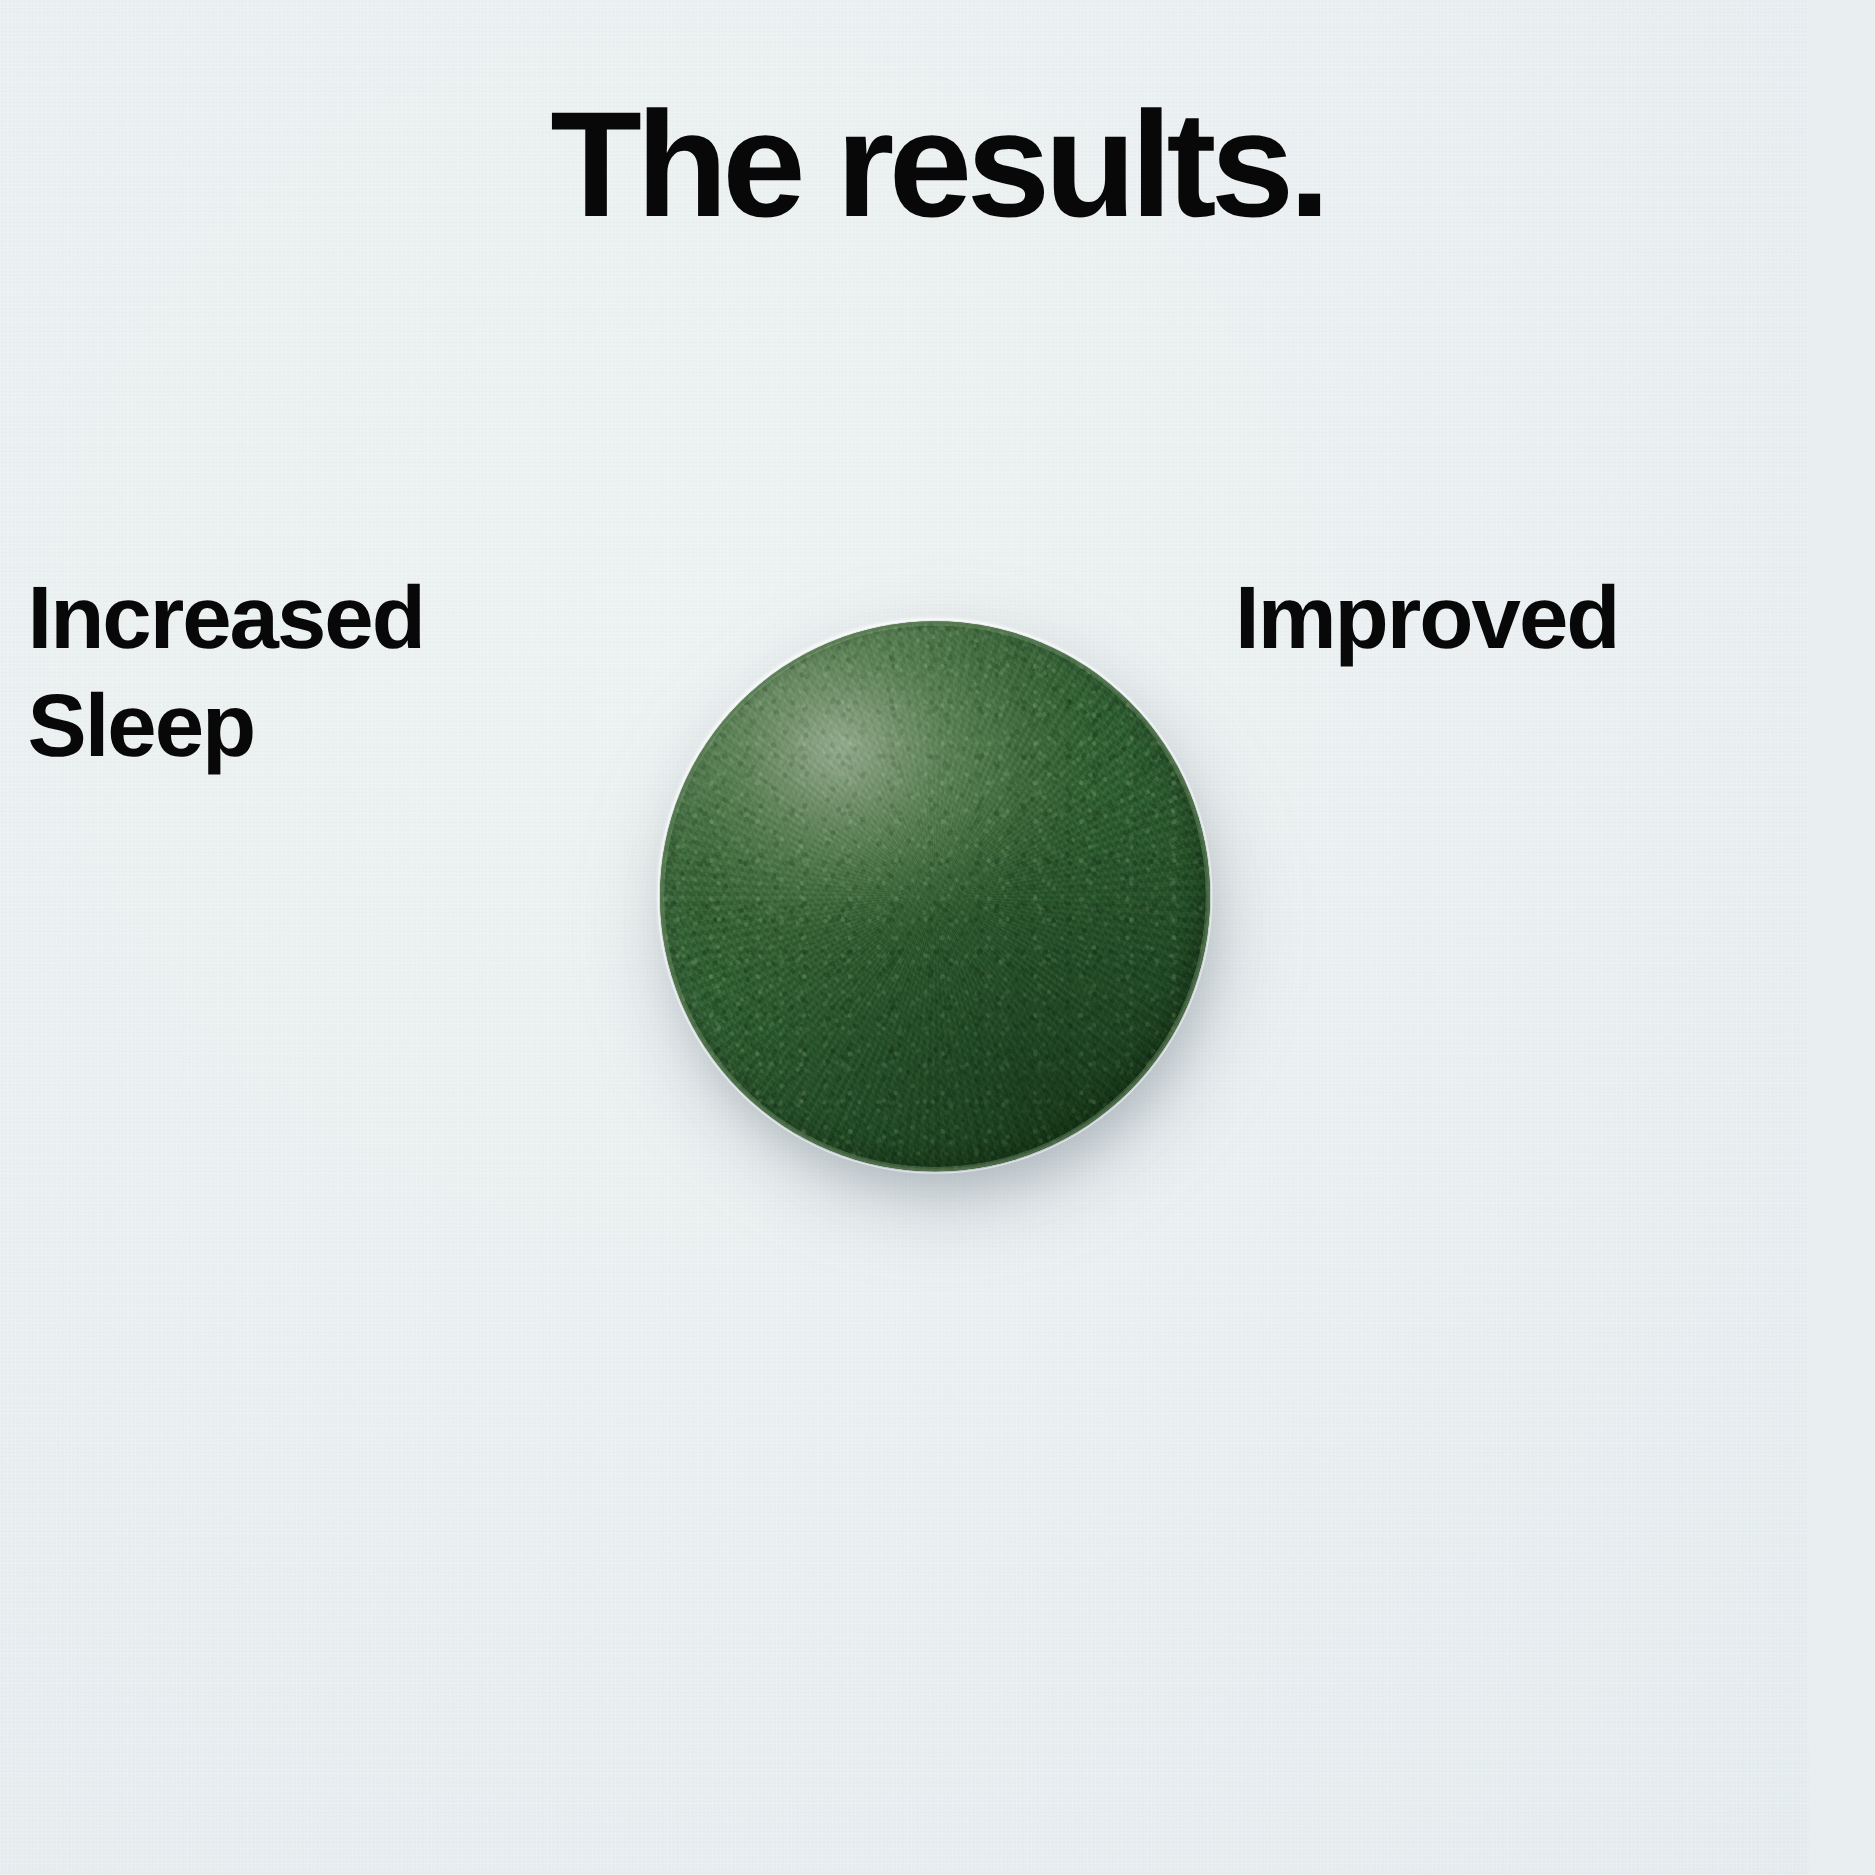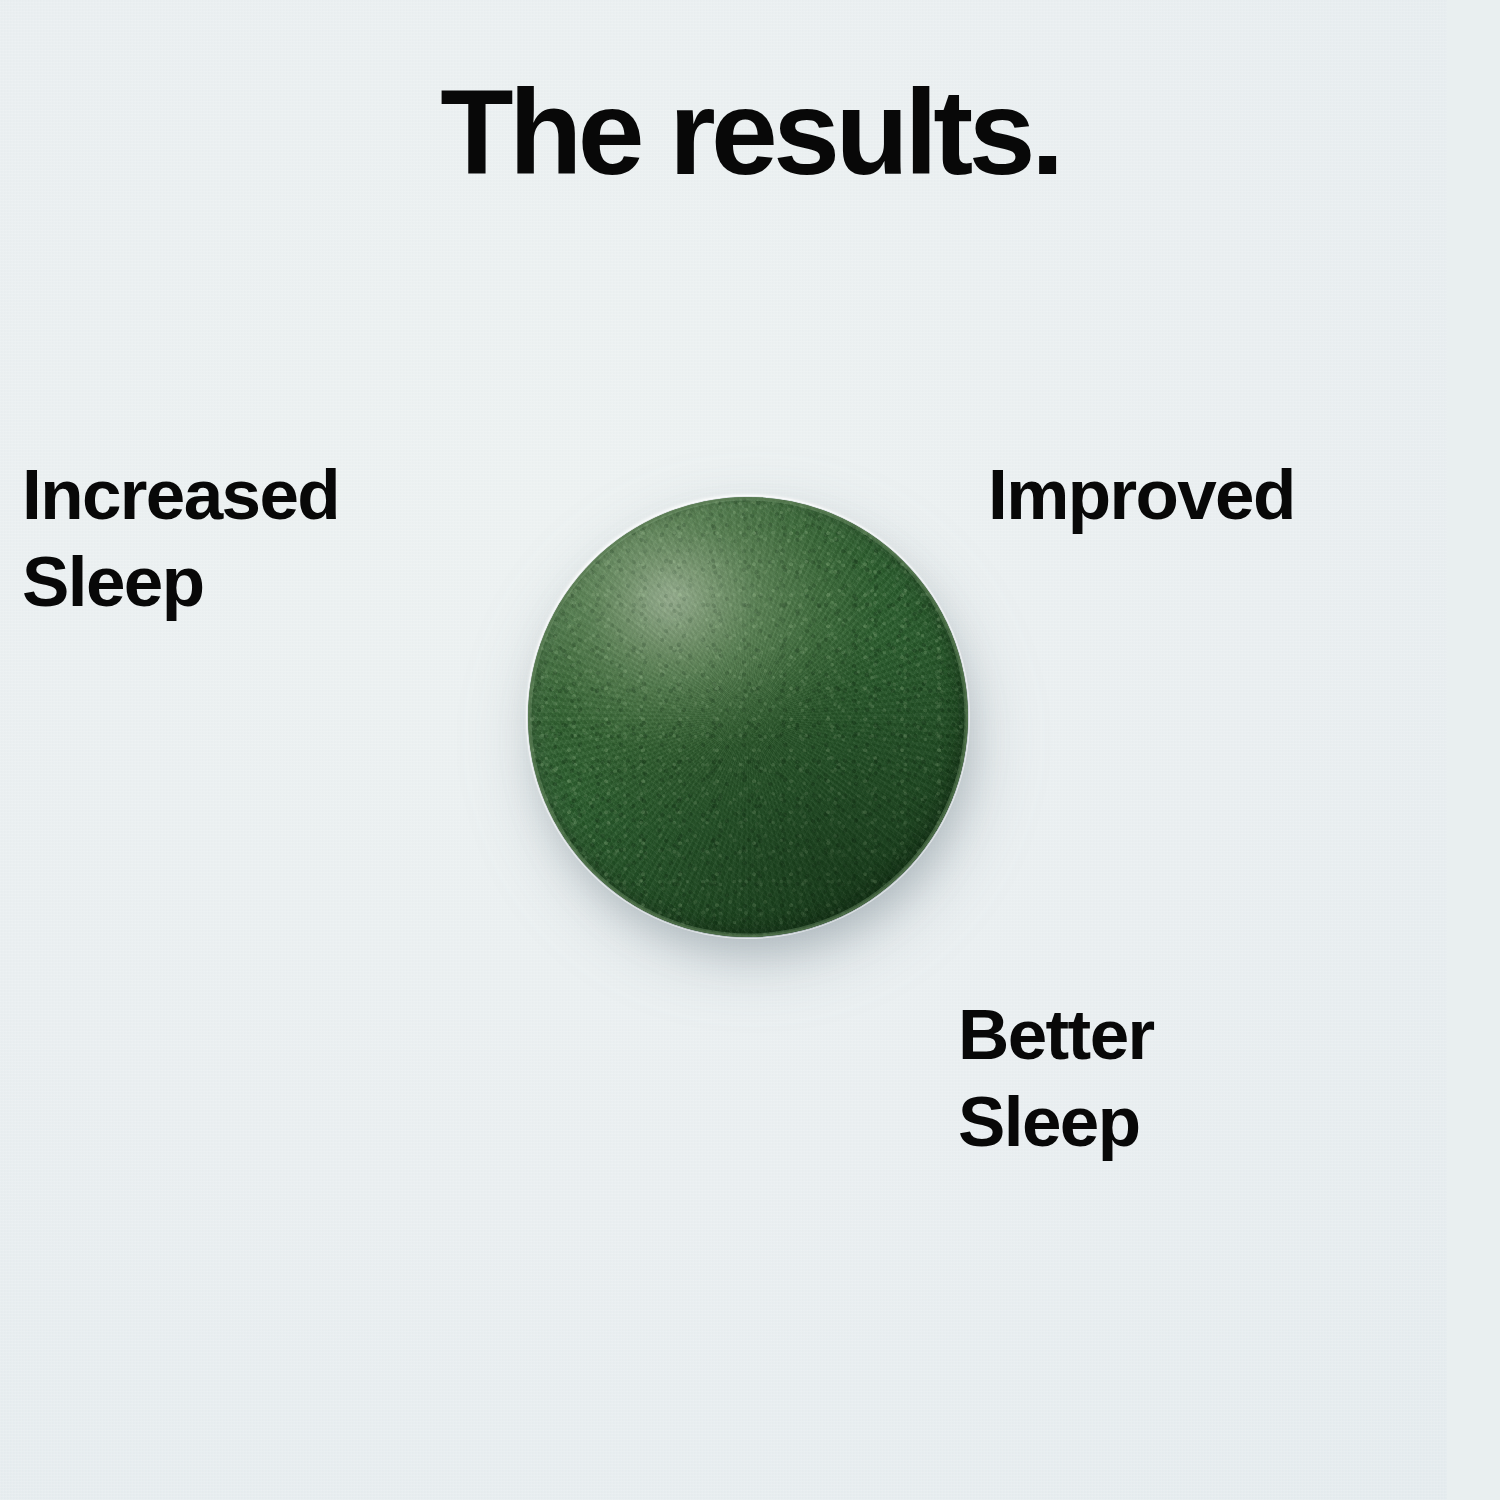--- a/index.html
+++ b/index.html
@@ -278,24 +278,20 @@
   <div class="benefit" id="benefit-0">
     <div>Increased</div>
     <div>Sleep</div>
   </div>
 
   <div class="benefit" id="benefit-1">
     <div>Improved</div>
   </div>
 
 
-  <div class="benefit" id="benefit-3">
-    <div>Better</div>
-    <div>Sleep</div>
-  </div>
 
   <div id="tablet-wrap">
     <div id="tablet-ambient"></div>
     <div id="tablet-shadow"></div>
     <div id="tablet">
       <div id="tablet-texture"></div>
       <div id="tablet-grain"></div>
       <div id="tablet-sheen"></div>
       <div id="tablet-edge-stitch"></div>
       <div id="tablet-rim"></div>

